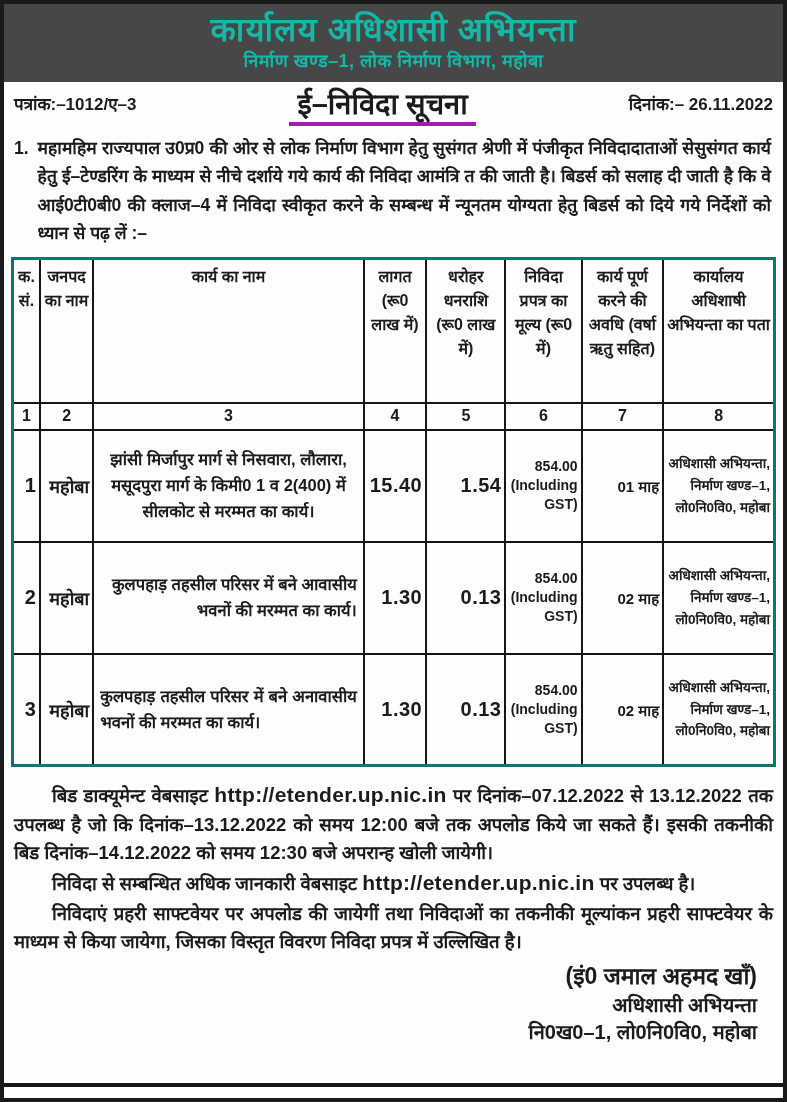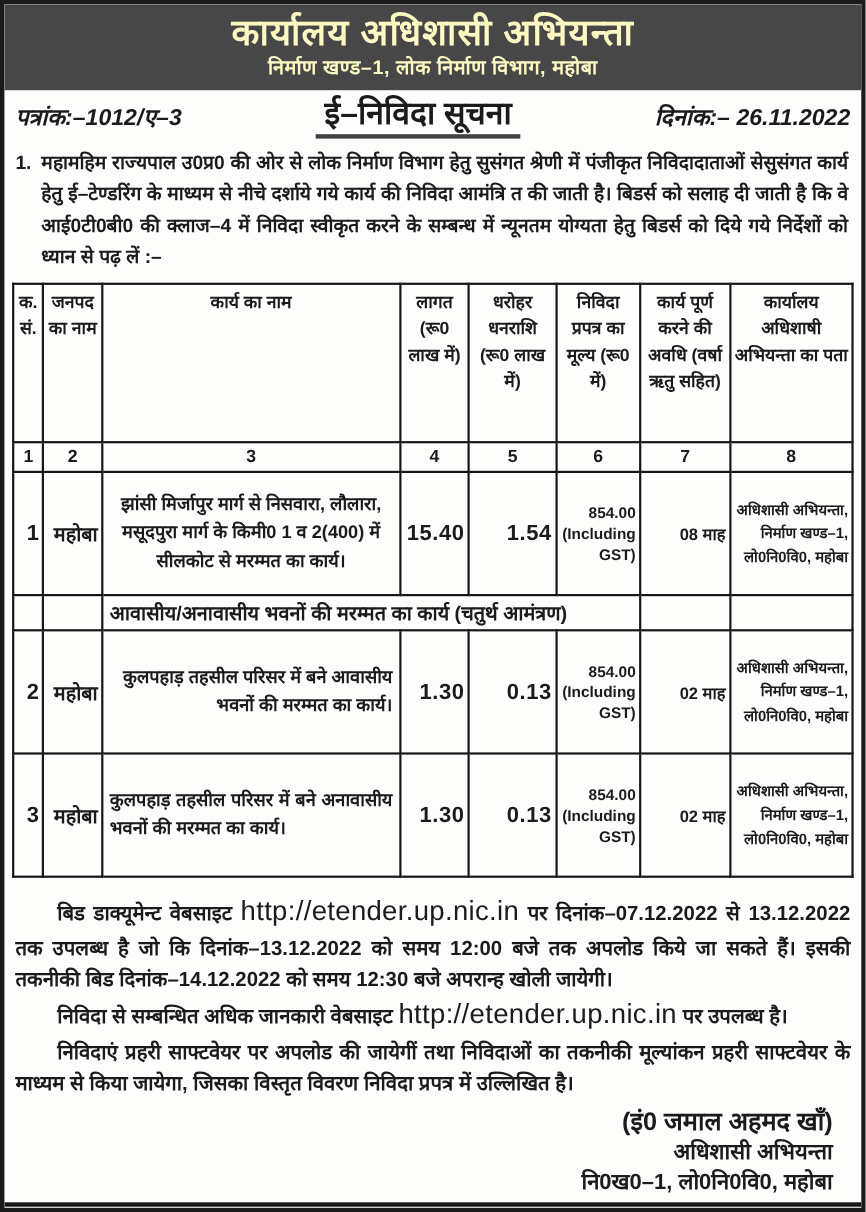--- a/index.html
+++ b/index.html
@@ -6,42 +6,42 @@
   html,body { background:#e8e8e8; }
   body { font-family:"Liberation Sans","DejaVu Sans",sans-serif; color:#1b1b1b; }
 
   .page{
     width:787px; height:1102px; margin:0 auto; background:#fdfdfc;
     border:4px solid #1a1a1a; position:relative; overflow:hidden;
     display:flex; flex-direction:column;
   }
 
   
-  .banner{ background:#474747; color:#fef9c3; text-align:center; padding:7px 4px 9px; }
+  .banner{ background:#474747; color:#14b8a6; text-align:center; padding:7px 4px 9px; }
   .banner-line1{ font-size:33px; font-weight:bold; letter-spacing:1px; line-height:1.15; }
   .banner-line2{ font-size:18px; font-weight:bold; letter-spacing:.5px; line-height:1.2; margin-top:2px; }
 
   
   .meta-row{ display:flex; align-items:flex-start; padding:6px 10px 2px; }
-  .letter-no,.notice-date{ font-size:21px; font-weight:bold; white-space:nowrap; padding-top:4px;font-style:italic; }
+  .letter-no,.notice-date{ font-size:17px; font-weight:bold; white-space:nowrap; padding-top:4px; }
   .title-wrap{ flex:1; text-align:center; }
   .doc-title{
     display:inline-block; font-size:29px; font-weight:bold;
-    border-bottom:4px solid #404040; padding:0 8px 1px; line-height:1.15;
+    border-bottom:4px solid #a21caf; padding:0 8px 1px; line-height:1.15;
   }
 
   
   .intro{ display:flex; padding:6px 12px 8px 10px; }
   .intro-num{ font-weight:600; font-size:17.5px; line-height:1.62; padding-right:9px; }
   .intro-text{ font-weight:600; font-size:17.5px; line-height:1.62; text-align:justify; }
 
   
   table.tender-table{
     border-collapse:collapse; width:calc(100% - 14px); margin:2px 7px 4px;
-    table-layout:fixed; border:1px solid #0f766e;
+    table-layout:fixed; border:3px solid #0f766e;
   }
   .tender-table th,.tender-table td{ border:2.5px solid #161616; padding:2px 3px; }
   .head-row th{ vertical-align:top; text-align:center; font-weight:bold; font-size:16px; line-height:1.5; padding-top:5px; height:144px; }
   .num-row td{ text-align:center; font-weight:bold; font-size:16px; height:27px; padding:1px; }
   .data-row td{ text-align:right; vertical-align:middle; }
   .data-row{ height:112px; }
   .cell-sno{ font-size:20px; font-weight:bold; }
   .cell-district{ font-size:18px; font-weight:600; }
   .cell-work{ font-size:16.5px; font-weight:600; line-height:1.55; padding:2px 6px !important; }
   .work-center{ text-align:center !important; }
@@ -51,21 +51,21 @@
   .cell-form{ font-size:14px; font-weight:bold; line-height:1.35; }
   .cell-period{ font-size:15px; font-weight:600; white-space:nowrap; }
   .cell-office{ font-size:13.5px; font-weight:600; line-height:1.6; }
   .section-row td{ height:32px; }
   .section-cell{ font-weight:bold; font-size:18px; text-align:left !important; padding-left:6px !important; }
 
   
   .notes{ padding:8px 10px 0; }
   .note{ font-size:18.5px; font-weight:600; line-height:1.5; text-align:justify; text-indent:38px; }
   .note + .note{ margin-top:1px; }
-  .url{ font-weight:normal; font-size:25px; letter-spacing:.3px; }
+  .url{ font-weight:bold; font-size:21px; letter-spacing:.3px; }
 
   
   .signature{ text-align:right; padding:6px 26px 4px 0; }
   .sig-name{ font-size:23px; font-weight:bold; line-height:1.35; }
   .sig-desig{ font-size:20px; font-weight:bold; line-height:1.35; }
   .sig-office{ font-size:20px; font-weight:bold; line-height:1.35; }
 
   
   .footer-strip{
     margin-top:auto; border-top:4px solid #161616; padding:5px 10px 6px;
@@ -128,31 +128,24 @@
         <td>8</td>
       </tr>
 
       <tr class="data-row">
         <td class="cell-sno">1</td>
         <td class="cell-district">महोबा</td>
         <td class="cell-work work-center">झांसी मिर्जापुर मार्ग से निसवारा, लौलारा, मसूदपुरा मार्ग के किमी0 1 व 2(400) में सीलकोट से मरम्मत का कार्य।</td>
         <td class="cell-cost">15.40</td>
         <td class="cell-cost">1.54</td>
         <td class="cell-form">854.00 (Including GST)</td>
-        <td class="cell-period">08 माह</td>
+        <td class="cell-period">01 माह</td>
         <td class="cell-office">अधिशासी अभियन्ता, निर्माण खण्ड–1, लो0नि0वि0, महोबा</td>
       </tr>
 
-      <tr class="section-row">
-        <td></td>
-        <td></td>
-        <td class="section-cell" colspan="4">आवासीय/अनावासीय भवनों की मरम्मत का कार्य (चतुर्थ आमंत्रण)</td>
-        <td></td>
-        <td></td>
-      </tr>
 
       <tr class="data-row">
         <td class="cell-sno">2</td>
         <td class="cell-district">महोबा</td>
         <td class="cell-work work-left">कुलपहाड़ तहसील परिसर में बने आवासीय भवनों की मरम्मत का कार्य।</td>
         <td class="cell-cost">1.30</td>
         <td class="cell-cost">0.13</td>
         <td class="cell-form">854.00 (Including GST)</td>
         <td class="cell-period">02 माह</td>
         <td class="cell-office">अधिशासी अभियन्ता, निर्माण खण्ड–1, लो0नि0वि0, महोबा</td>

